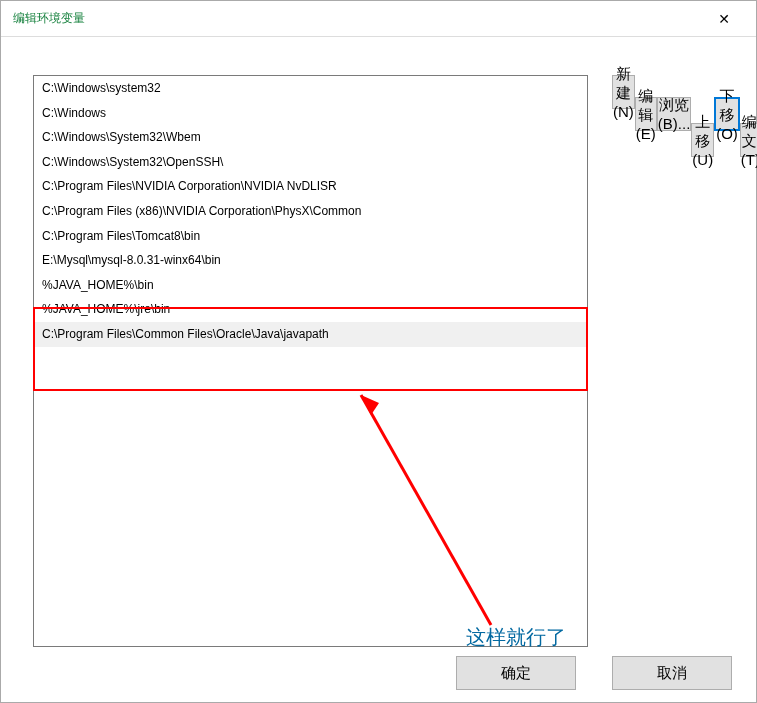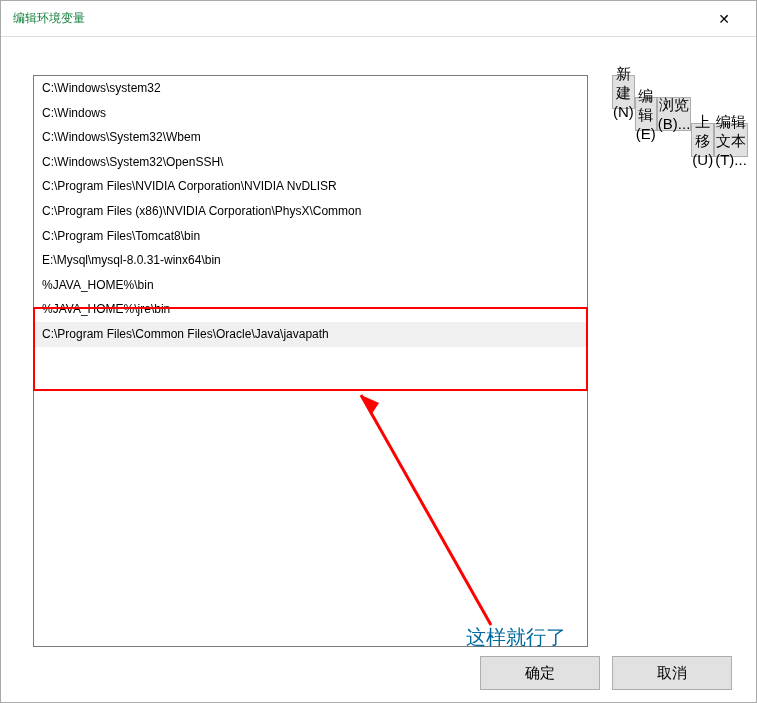--- a/index.html
+++ b/index.html
@@ -101,21 +101,21 @@
       border: 2px solid #0078d7;
       background: #e1e1e1;
     }
     .gap-small { margin-top: 22px; }
     .gap-large { margin-top: 48px; }
     .bottom-btns {
       position: absolute;
       right: 24px;
       bottom: 12px;
       display: flex;
-      gap: 12px;
+      gap: 36px;
     }
     .highlight-box {
       position: absolute;
       left: 32px;
       top: 270px;
       width: 555px;
       height: 84px;
       border: 2px solid #ff0000;
       pointer-events: none;
       z-index: 10;
@@ -165,20 +165,21 @@
       <div class="list-item">%JAVA_HOME%\bin</div>
       <div class="list-item">%JAVA_HOME%\jre\bin</div>
       <div class="list-item selected">C:\Program Files\Common Files\Oracle\Java\javapath</div>
     </div>
 
     <div class="btn-col">
       <button class="btn">新建(N)</button>
       <button class="btn gap-small">编辑(E)</button>
       <button class="btn gap-small">浏览(B)...</button>
       <button class="btn gap-large">上移(U)</button>
+      <button class="btn focused gap-small">下移(O)</button>
       <button class="btn gap-large">编辑文本(T)...</button>
     </div>
 
     <div class="bottom-btns">
       <button class="btn">确定</button>
       <button class="btn">取消</button>
     </div>
 
     <div class="highlight-box"></div>
 

